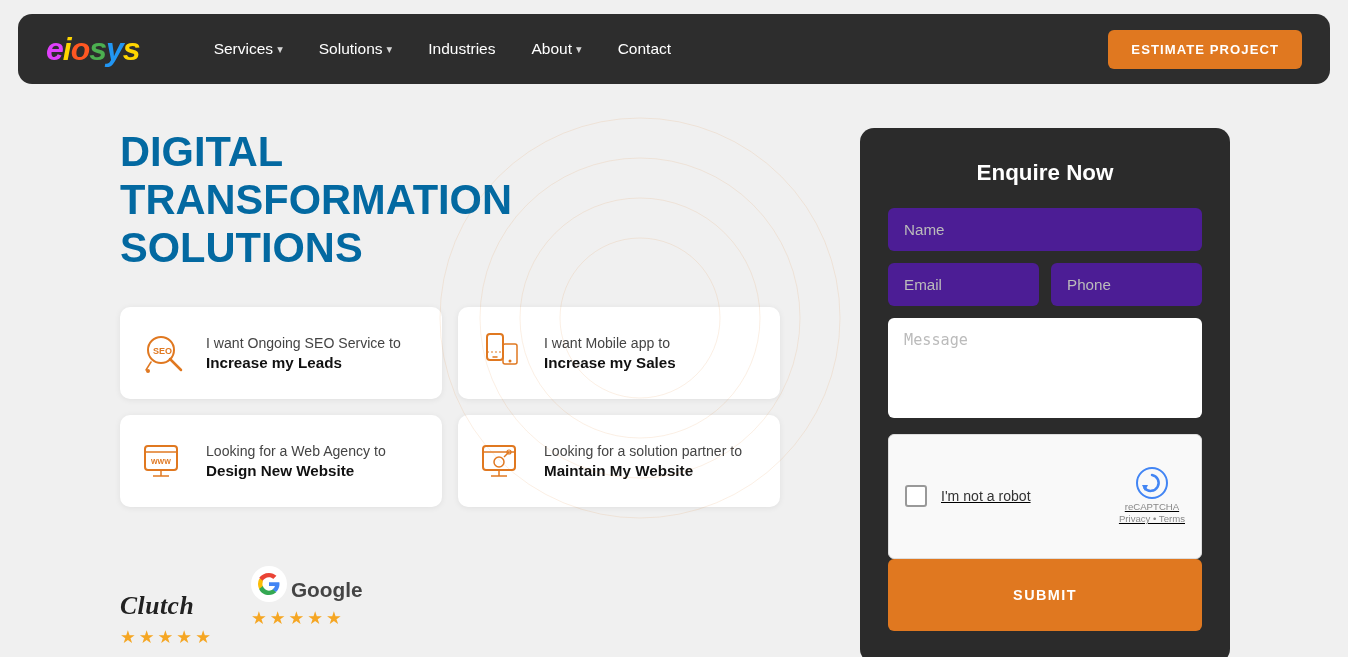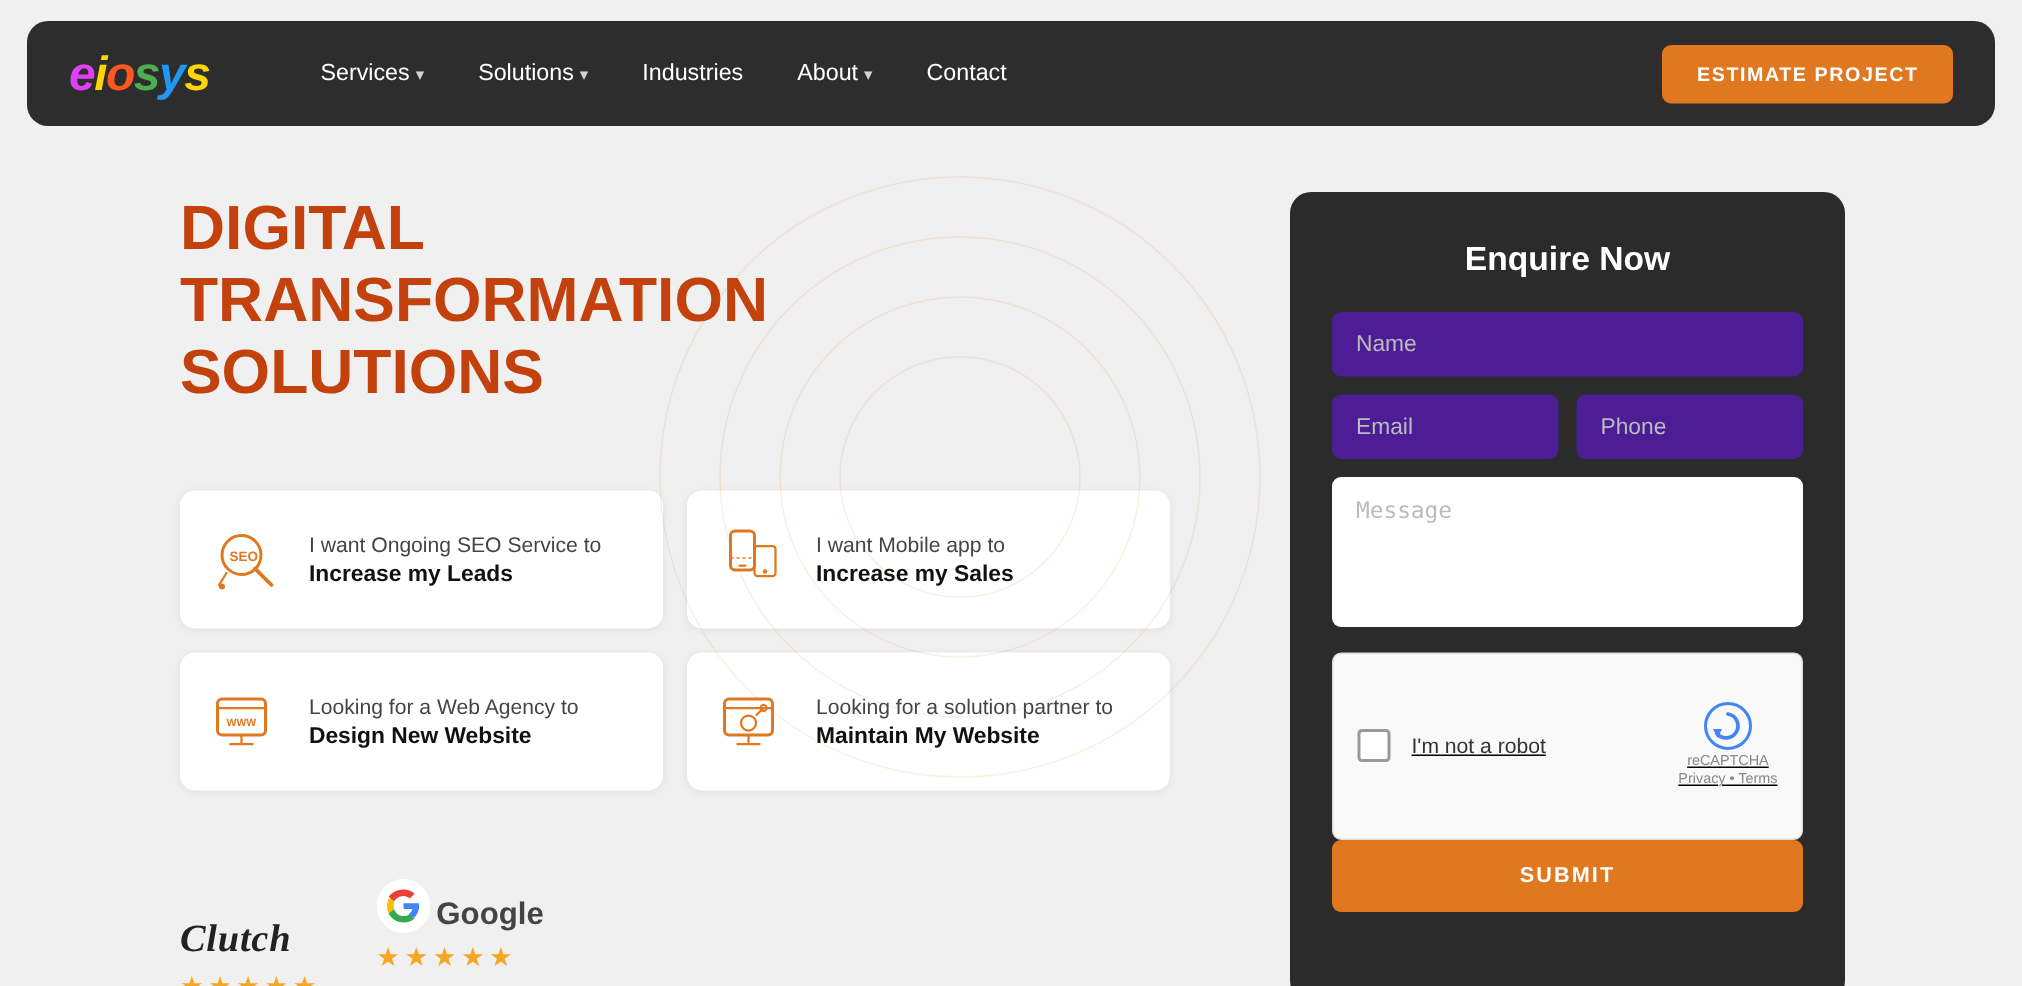--- a/index.html
+++ b/index.html
@@ -86,23 +86,23 @@
       top: -60px;
       right: -60px;
       width: 500px;
       height: 500px;
       pointer-events: none;
     }
 
     .page-title {
       font-size: 2.6rem;
       font-weight: 900;
-      color: #c2410c;
+      color: #0369a1;
       line-height: 1.15;
-      margin-bottom: 56px;
+      margin-bottom: 36px;
       max-width: 500px;
     }
 
     .service-cards {
       display: grid;
       grid-template-columns: 1fr 1fr;
       gap: 16px;
       max-width: 660px;
       margin-bottom: 40px;
     }
@@ -270,21 +270,21 @@
     .submit-btn {
       width: 100%;
       background: #e07820;
       color: #fff;
       font-size: 0.9rem;
       font-weight: 700;
       letter-spacing: 0.1em;
       text-transform: uppercase;
       border: none;
       border-radius: 6px;
-      padding: 16px;
+      padding: 28px;
       cursor: pointer;
     }
   </style>
 </head>
 <body>
 
 <nav class="navbar">
   <div class="logo">
     <span class="e">e</span>
       <span class="i">i</span>

